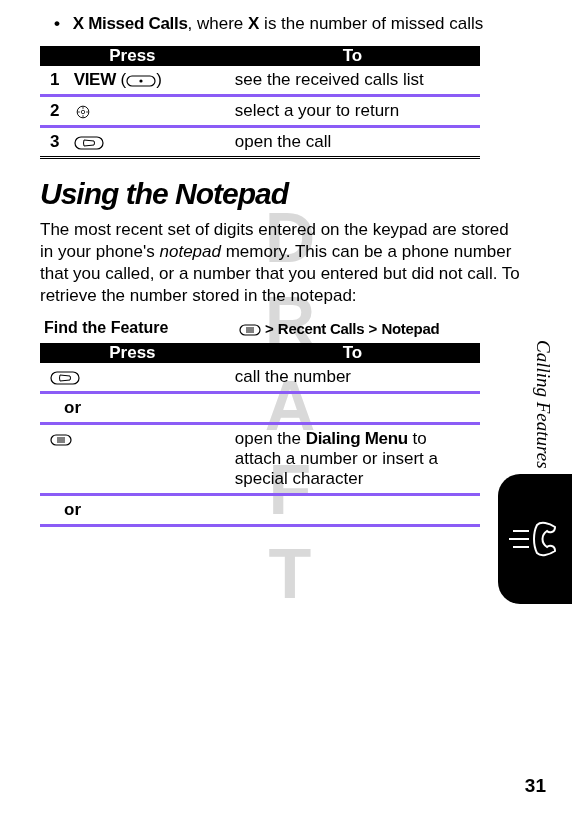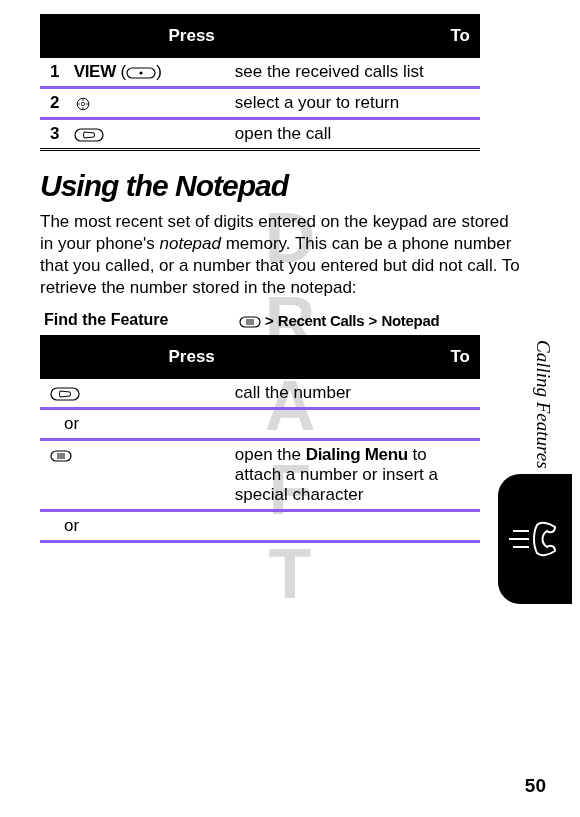--- a/index.html
+++ b/index.html
@@ -53,22 +53,22 @@
   }
   table.instr {
     width: 440px;
     border-collapse: collapse;
     margin-top: 4px;
     font-size: 17px;
   }
   table.instr th {
     background: #000;
     color: #fff;
-    text-align: right;
-    padding: 12px 10px;
+    text-align: center;
+    padding: 0 10px;
     font-weight: bold;
   }
   table.instr td {
     padding: 4px 10px;
     border-bottom: 3px solid #8b5cf6;
     vertical-align: top;
   }
   table.instr tr.lastrow td {
     border-bottom: 3px double #000;
     border-top: none;
@@ -134,41 +134,45 @@
     bottom: 20px;
     font-weight: 900;
     font-size: 19px;
   }
   .key-icon {
     display: inline-block;
     vertical-align: middle;
     height: 14px;
   }
   .or-cell {
-    font-weight: normal;
+    font-weight: bold;
     padding-left: 24px !important;
   }
   .tbl2 td {
     border-bottom: none;
   }
   .tbl2 tr:first-child td {
     border-top: none;
   }
   .tbl2-last td {
     border-bottom: 3px double #000 !important;
     padding-bottom: 6px;
   }
 </style>
 </head>
 <body>
 
 <div class="watermark">DRAFT</div>
 
 <div class="page">
 
+  <div class="bullet-line">
+    <span class="bullet-dot">•</span>
+    <span class="bold-cond">X Missed Calls</span><span>, where </span><b>X</b><span> is the number of missed calls</span>
+  </div>
 
   <table class="instr">
     <tbody>
         <tr>
       <th style="width:42%">Press</th>
       <th>To</th>
     </tr>
     <tr>
       <td>
         <b>1</b>&nbsp;&nbsp;
@@ -270,13 +274,13 @@
 
 <div class="phone-tab">
   <svg width="56" height="56" viewBox="0 0 56 56">
     <line x1="6" y1="20" x2="22" y2="20" stroke-width="2"></line>
     <line x1="2" y1="28" x2="22" y2="28" stroke-width="2"></line>
     <line x1="6" y1="36" x2="22" y2="36" stroke-width="2"></line>
     <path d="M30 14 C26 22 26 34 30 42 C34 46 42 44 48 40 C48 34 42 34 40 36 C34 32 34 24 40 20 C42 22 48 22 48 16 C42 12 34 10 30 14 Z" stroke-width="2"></path>
   </svg>
 </div>
 
-<div class="page-num">50</div>
+<div class="page-num">31</div>
 
 </body></html>

